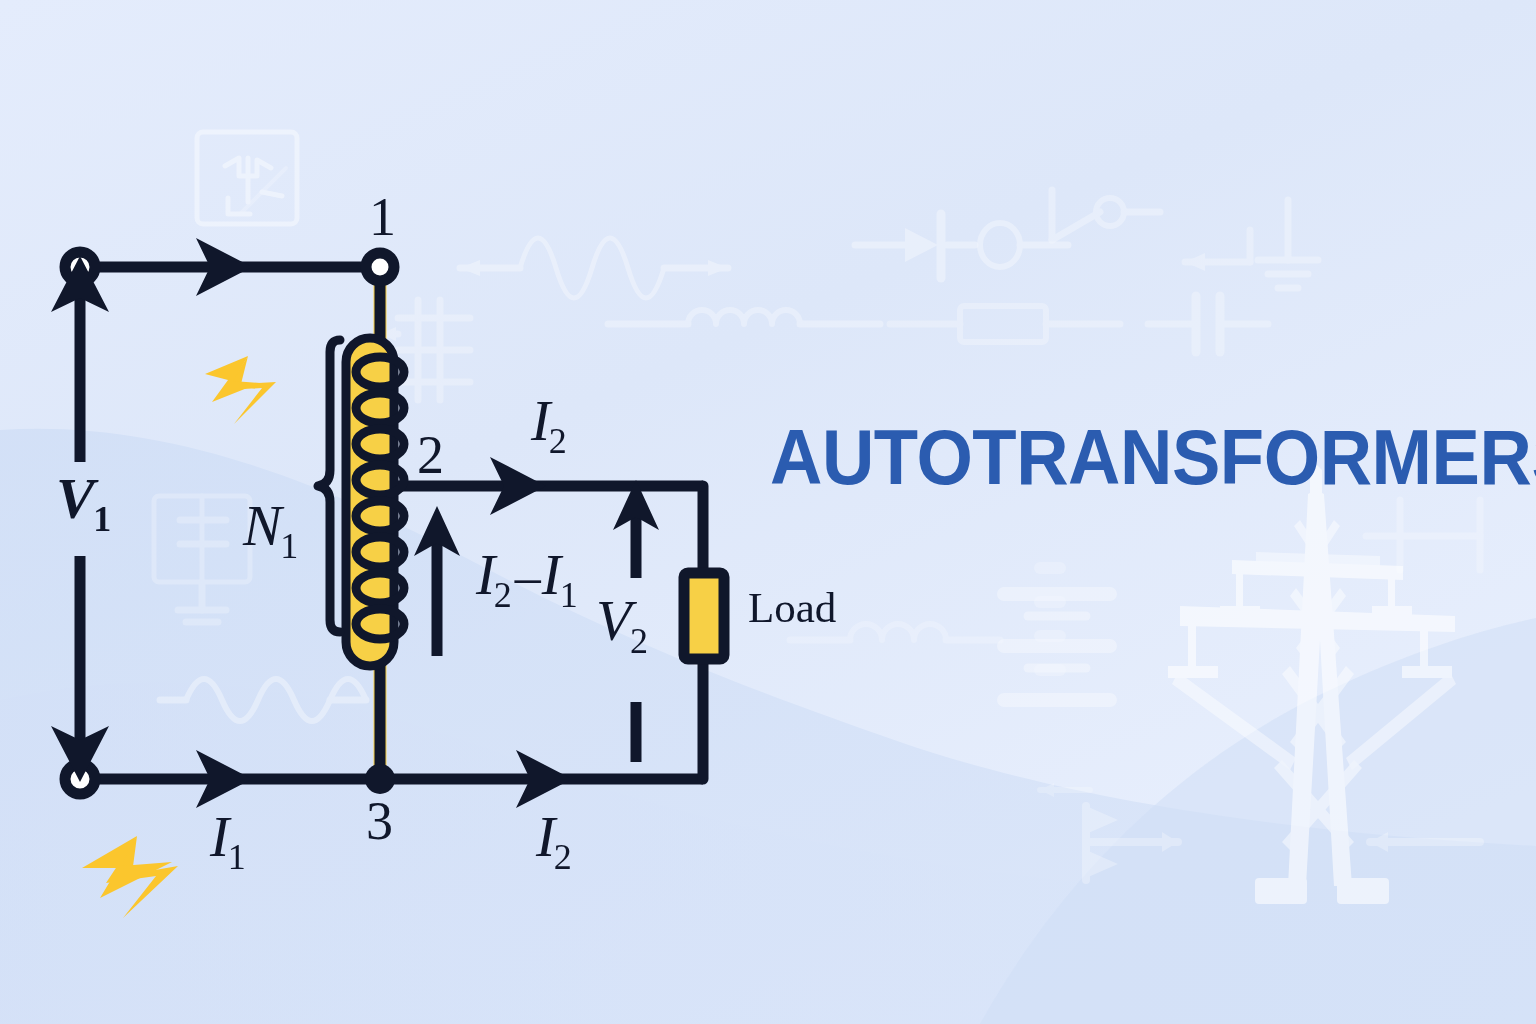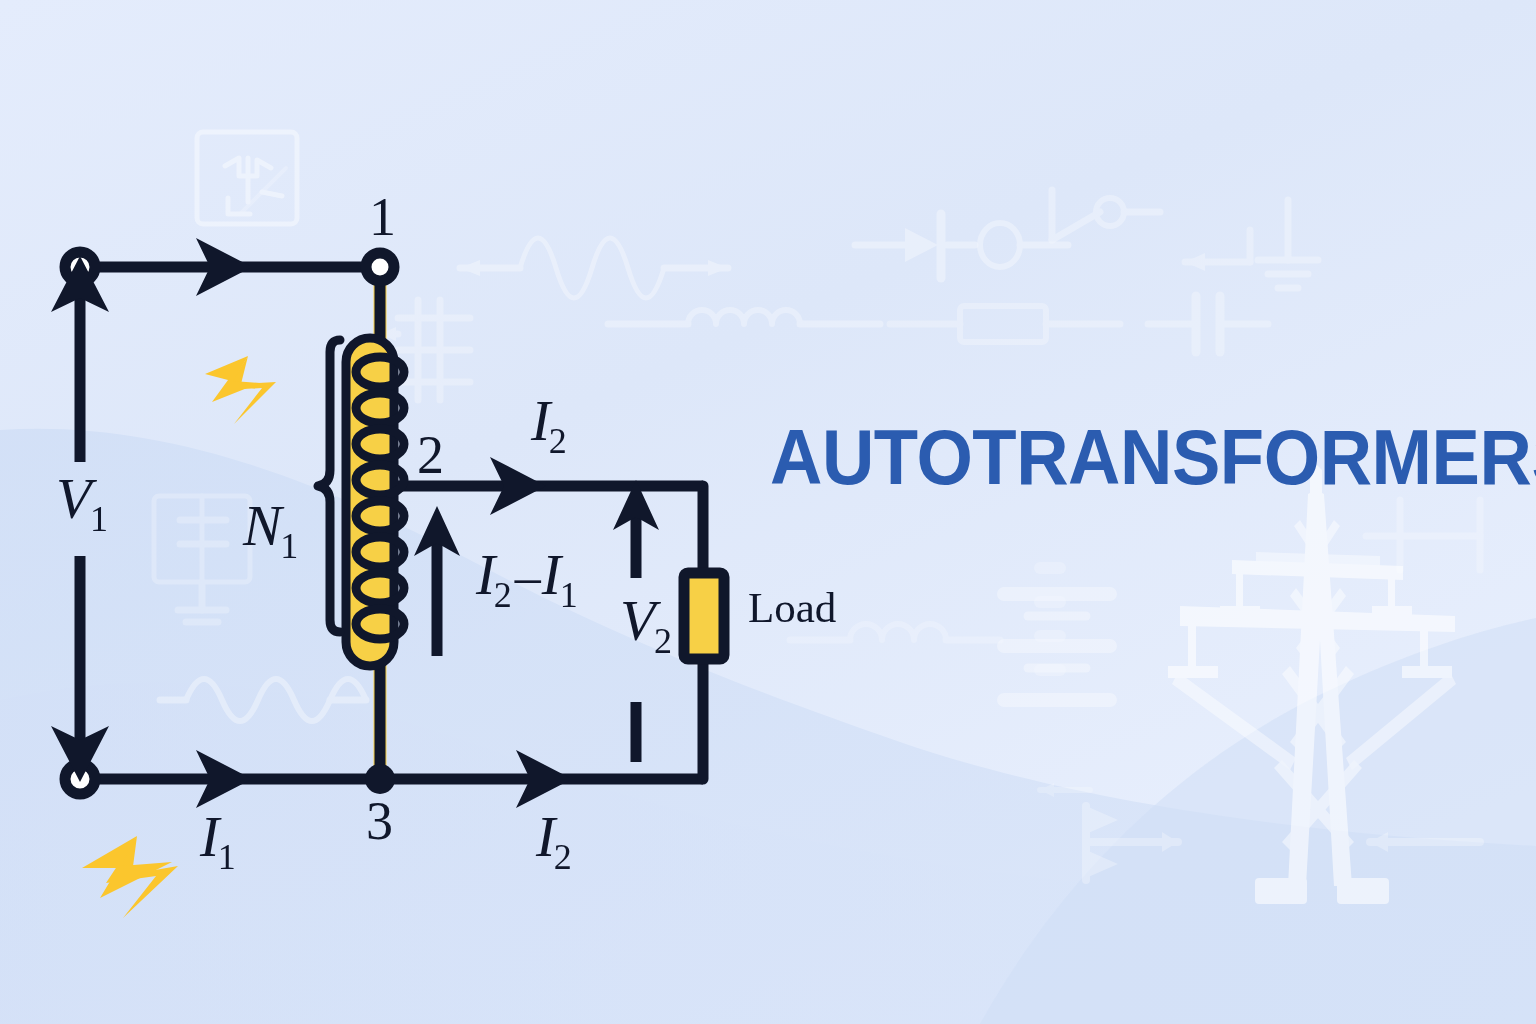--- a/index.html
+++ b/index.html
@@ -378,29 +378,29 @@
       <path d="M82,868 L137,836 L121,866 L172,862 L100,898 L118,868 Z" fill="#fbc62d"></path>
     </g>
   </svg>
 
   <div id="title">AUTOTRANSFORMERS</div>
 
   <div class="nodelbl" style="left:369px; top:190px;">1</div>
   <div class="nodelbl" style="left:417px; top:428px;">2</div>
   <div class="nodelbl" style="left:366px; top:794px;">3</div>
 
-  <div class="mlab" style="left:56px; top:470px;">
+  <div class="mlab" style="left:56px; top:470px;font-weight:bold;">
     <span class="v">V</span><span class="sub">1</span>
   </div>
 
-  <div class="mlab" style="left:620px; top:592px;text-align:right;">
+  <div class="mlab" style="left:596px; top:592px;text-align:right;">
     <span class="v">V</span><span class="sub">2</span>
   </div>
 
-  <div class="mlab" style="left:200px; top:808px;">
+  <div class="mlab" style="left:210px; top:808px;">
     <span class="v">I</span><span class="sub">1</span>
   </div>
 
   <div class="mlab" style="left:531px; top:392px;">
     <span class="v">I</span><span class="sub">2</span>
   </div>
 
   <div class="mlab" style="left:536px; top:808px;">
     <span class="v">I</span><span class="sub">2</span>
   </div>

